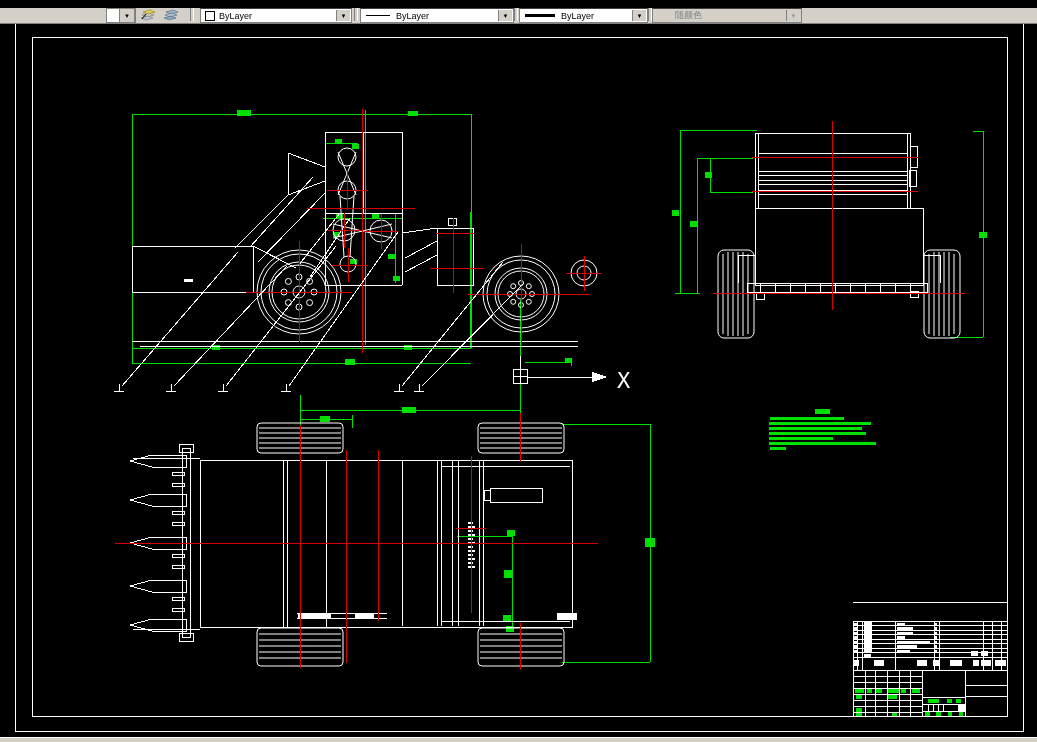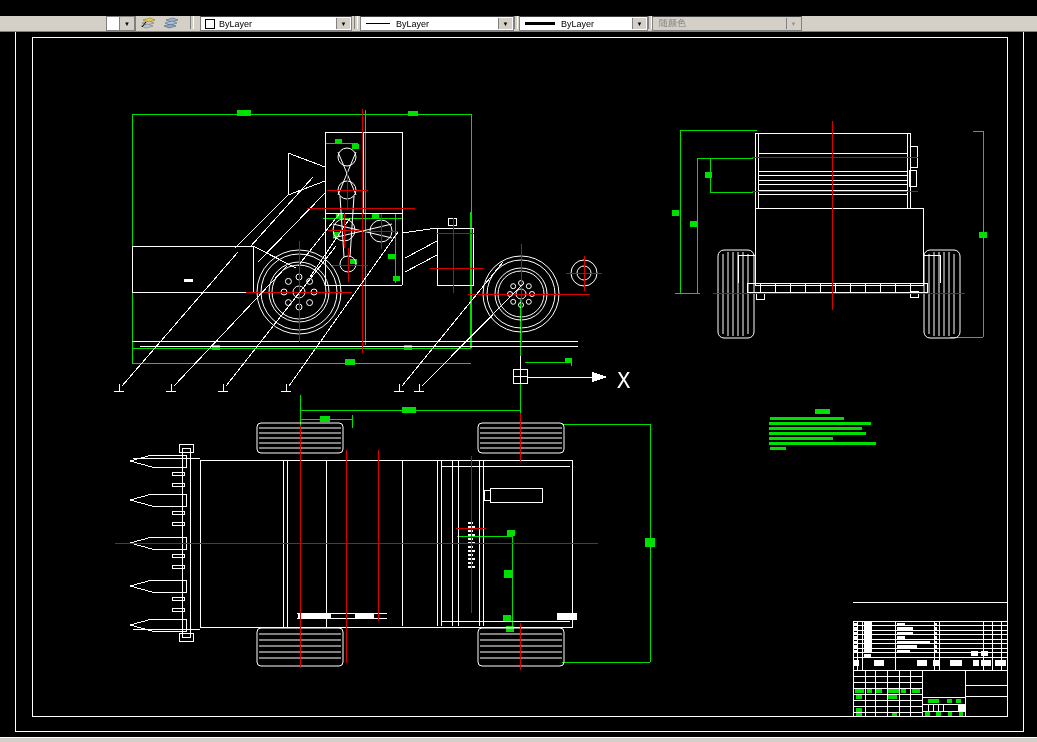--- a/index.html
+++ b/index.html
@@ -1,19 +1,19 @@
 <!DOCTYPE html>
 <html><head>
 <meta charset="utf-8">
 <style>
   html,body{margin:0;padding:0;background:#000;}
   #app{position:relative;width:1037px;height:742px;overflow:hidden;
        font-family:"Liberation Sans",sans-serif;background:#000;}
   
-  #toolbar{position:absolute;left:0;top:16px;width:1037px;height:15px;background:#d4d0c8;
+  #toolbar{position:absolute;left:0;top:8px;width:1037px;height:15px;background:#d4d0c8;
            border-bottom:1px solid #808080;z-index:5;}
   .tb-abs{position:absolute;top:0;}
   .combo{height:13px;background:#fff;border:1px solid #808080;border-top-color:#404040;
          display:flex;align-items:center;font-size:9px;color:#000;overflow:hidden;}
   .combo .lbl{white-space:nowrap;}
   .dd-btn{position:absolute;right:1px;top:1px;bottom:1px;width:13px;background:#d4d0c8;
           border-left:1px solid #808080;display:flex;align-items:center;justify-content:center;
           font-size:6px;color:#000;}
   .combo.disabled{background:#d4d0c8;color:#808080;}
   .combo.disabled .dd-btn{color:#9a968e;}
@@ -91,21 +91,21 @@
       <span class="lw-line"></span>
       <span class="lbl">ByLayer</span>
       <span class="dd-btn">
           <span>▼</span>
         </span>
     </div>
 
     <div class="tb-abs sep" style="left:648px;"></div>
 
     <div class="tb-abs combo disabled" style="left:652px;width:148px;">
-      <span class="lbl" style="margin-left:6px;">随颜色</span>
+      <span class="lbl" style="margin-left:22px;">随颜色</span>
       <span class="dd-btn">
           <span>▼</span>
         </span>
     </div>
   </div>
 
   <div id="canvas">
   <svg width="1037" height="722" viewBox="0 15 1037 722" class="crisp">
 
     <g>

